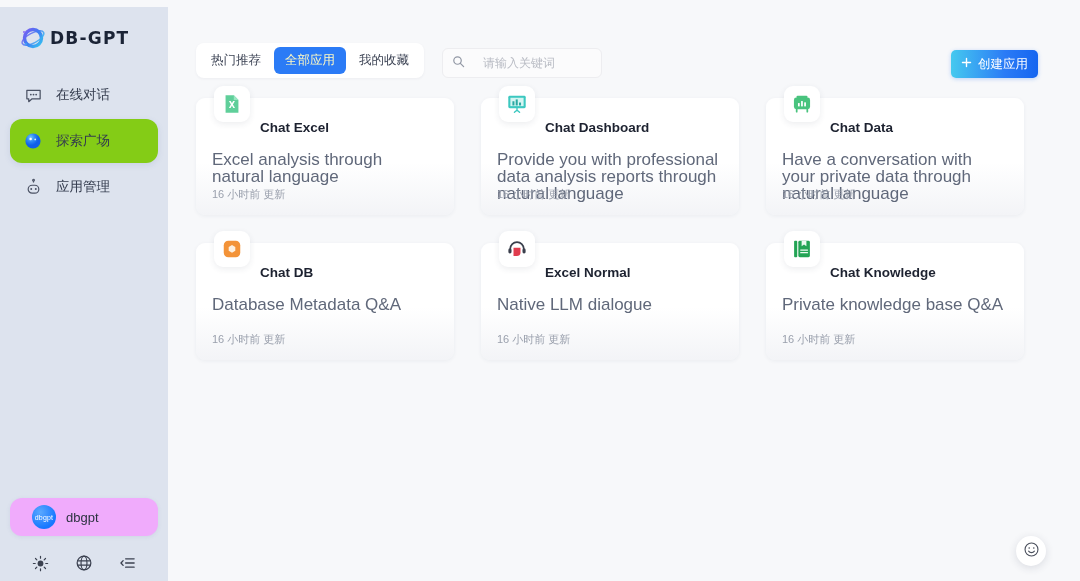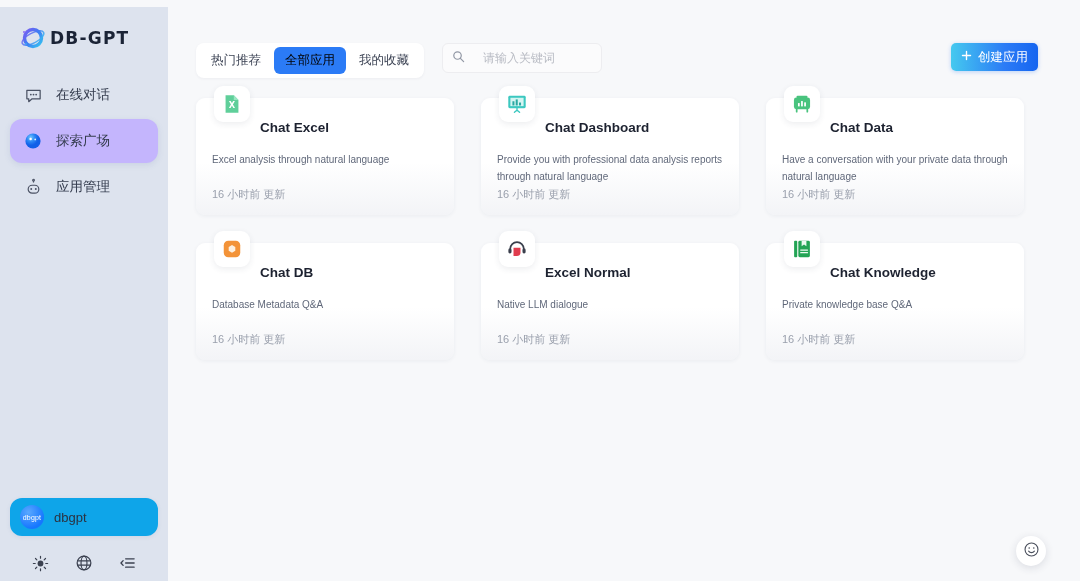--- a/index.html
+++ b/index.html
@@ -27,62 +27,62 @@
     font-size: 17px; font-weight: 700; letter-spacing: 1.2px;
     color: #1b2436; font-family: "DejaVu Sans", sans-serif;
   }
   .nav { margin-top: 4px; display: flex; flex-direction: column; gap: 2px; padding: 0 10px; }
   .nav-item {
     display: flex; align-items: center; gap: 12px;
     height: 44px; padding: 0 12px; border-radius: 12px;
     cursor: pointer; color: #3b4254; font-size: 13px;
   }
   .nav-item.active {
-    background: #c4b5fd;
+    background: #84cc16;
     box-shadow: 0 2px 6px rgba(80,100,160,.13);
   }
   .nav-icon { width: 22px; height: 22px; display: flex; align-items: center; justify-content: center; flex: 0 0 22px; }
   .nav-label { font-size: 13.5px; color: #343c4e; }
 
   .sidebar-bottom {
     margin-top: auto; padding: 0 10px 14px; display: flex; flex-direction: column; gap: 10px;
   }
   .user-box {
-    background: #0ea5e9; border-radius: 12px; height: 38px;
-    display: flex; align-items: center; gap: 10px; padding: 0 10px;
+    background: #f0abfc; border-radius: 12px; height: 38px;
+    display: flex; align-items: center; gap: 10px; padding: 0 22px;
     box-shadow: 0 1px 4px rgba(80,100,160,.10); cursor: pointer;
   }
   .avatar {
     width: 24px; height: 24px; border-radius: 50%;
     background: radial-gradient(circle at 35% 30%, #5aa8ff 0%, #1677ff 70%);
     color: #fff; font-size: 7px; display: flex; align-items: center; justify-content: center;
     flex: 0 0 24px; letter-spacing: .2px;
   }
   .user-name { font-size: 13px; color: #2b3240; }
   .bottom-icons {
     display: flex; justify-content: space-around; align-items: center;
     padding: 6px 8px 0;
   }
   .bi { width: 22px; height: 22px; cursor: pointer; display: flex; align-items: center; justify-content: center; }
 
   
   .main { flex: 1; position: relative; background: #f7f8fa; height: 581px; }
   .toolbar {
-    display: flex; align-items: flex-start; padding: 36px 30px 0 28px; gap: 18px;
+    display: flex; align-items: flex-end; padding: 36px 30px 0 28px; gap: 18px;
   }
   .tabs {
     display: flex; align-items: center; background: #fff;
     border-radius: 8px; padding: 4px; gap: 2px;
     box-shadow: 0 1px 3px rgba(30,40,70,.05);
   }
   .tab {
     font-size: 12.5px; color: #3c4354; padding: 5px 11px;
     border-radius: 6px; cursor: pointer; white-space: nowrap;
   }
-  .tab.active { background: #2b7bf6; color: #000000; font-weight: 500; }
+  .tab.active { background: #2b7bf6; color: #fef9c3; font-weight: 500; }
   .search-box {
     width: 160px; height: 30px; background: #fbfbfc;
     border: 1px solid #ededf0; border-radius: 6px;
     display: flex; align-items: center; gap: 18px; padding: 0 9px;
   }
   .search-input {
     border: none; outline: none; background: transparent;
     font-size: 12px; color: #333; width: 100%;
     font-family: "Liberation Sans", sans-serif;
   }
@@ -112,21 +112,21 @@
     position: absolute; top: -12px; left: 18px;
     width: 36px; height: 36px; background: #fff; border-radius: 9px;
     display: flex; align-items: center; justify-content: center;
     box-shadow: 0 2px 6px rgba(40,50,80,.09);
   }
   .card-title {
     font-size: 13.5px; font-weight: 700; color: #1d2230;
     margin-left: 48px; line-height: 20px; margin-top: -2px;
   }
   .card-desc {
-    font-size: 10px; color: #60687a; line-height: 17px;
+    font-size: 17px; color: #60687a; line-height: 17px;
     margin-top: 13px; margin-left: 0;
   }
   .card-meta {
     position: absolute; left: 16px; bottom: 13px;
     font-size: 11px; color: #9aa0ad;
   }
 
   .fab {
     position: absolute; right: 22px; bottom: 22px;
     width: 30px; height: 30px; border-radius: 50%; background: #fff;

